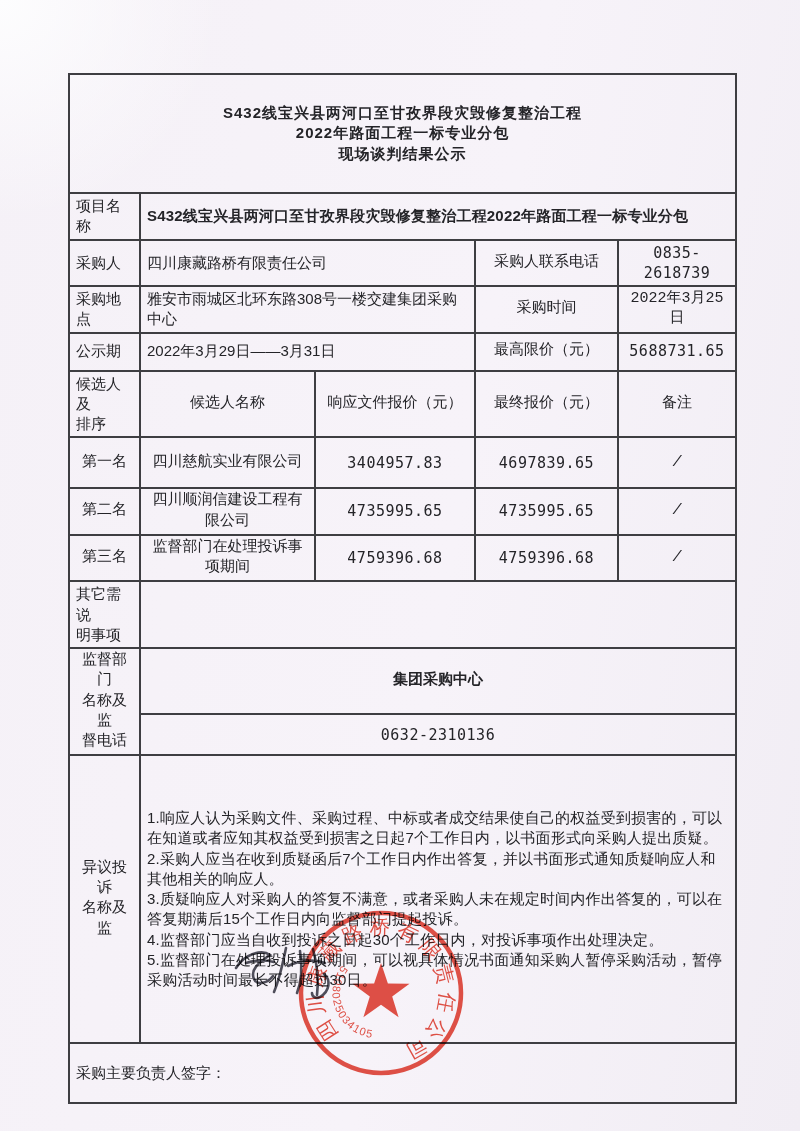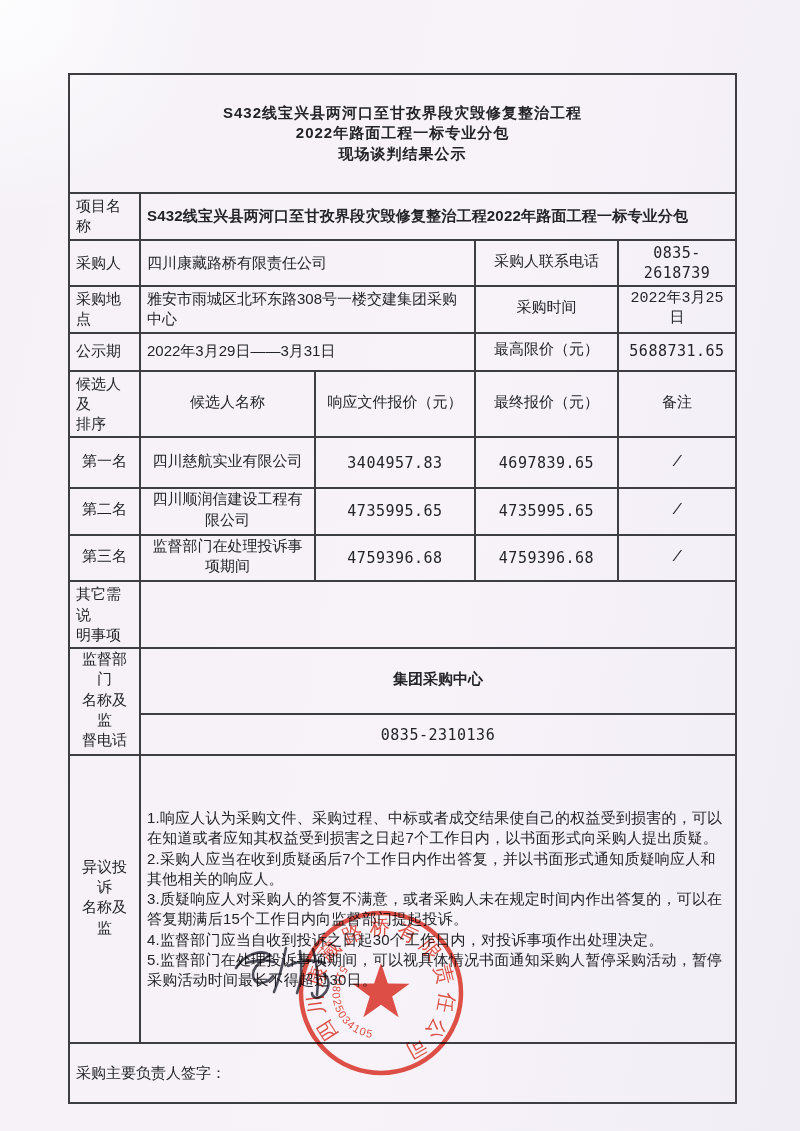--- a/index.html
+++ b/index.html
@@ -145,21 +145,21 @@
       <td colspan="4"></td>
     </tr>
 
     <tr style="height:53px">
       <td rowspan="2" class="ctr pre">监督部门
 名称及监
 督电话</td>
       <td colspan="4" class="ctr dept">集团采购中心</td>
     </tr>
     <tr style="height:33px">
-      <td colspan="4" class="ctr num">0835-2310136</td>
+      <td colspan="4" class="ctr num">0632-2310136</td>
     </tr>
 
     <tr style="height:288px">
       <td class="ctr pre">异议投诉
 名称及监</td>
       <td colspan="4" class="notice pre">1.响应人认为采购文件、采购过程、中标或者成交结果使自己的权益受到损害的，可以在知道或者应知其权益受到损害之日起7个工作日内，以书面形式向采购人提出质疑。
 2.采购人应当在收到质疑函后7个工作日内作出答复，并以书面形式通知质疑响应人和其他相关的响应人。
 3.质疑响应人对采购人的答复不满意，或者采购人未在规定时间内作出答复的，可以在答复期满后15个工作日内向监督部门提起投诉。
 4.监督部门应当自收到投诉之日起30个工作日内，对投诉事项作出处理决定。
 5.监督部门在处理投诉事项期间，可以视具体情况书面通知采购人暂停采购活动，暂停采购活动时间最长不得超过30日。</td>

